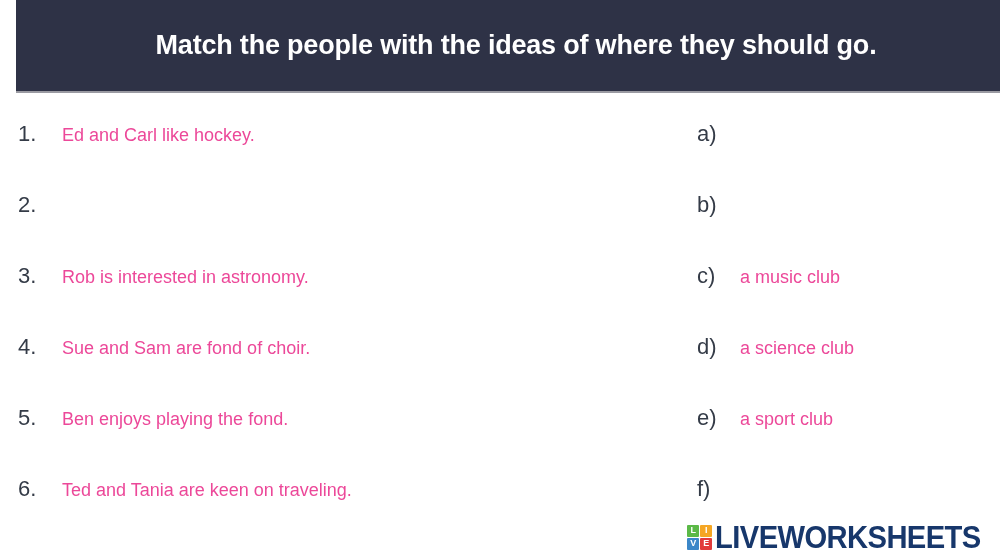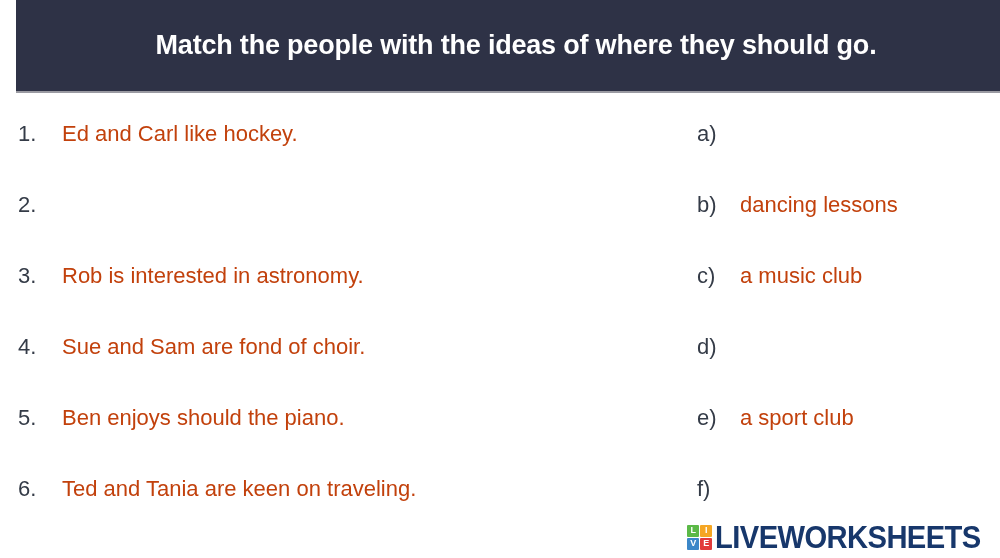--- a/index.html
+++ b/index.html
@@ -73,22 +73,22 @@
   .marker {
     flex: 0 0 auto;
     color: #343b47;
     font-size: 22px;
     line-height: 1;
   }
   .col-left .marker  { width: 44px; }
   .col-right .marker { width: 43px; }
 
   .item-text {
-    color: #c2410c;
-    font-size: 22px;
+    color: #ec4899;
+    font-size: 18px;
     line-height: 1;
     white-space: nowrap;
   }
 
   
   .watermark {
     position: absolute;
     right: 2px;
     bottom: 4px;
     display: flex;
@@ -156,48 +156,48 @@
         <span class="item-text">Rob is interested in astronomy.</span>
       </div>
 
       <div class="row">
         <span class="marker">4.</span>
         <span class="item-text">Sue and Sam are fond of choir.</span>
       </div>
 
       <div class="row">
         <span class="marker">5.</span>
-        <span class="item-text">Ben enjoys should the piano.</span>
+        <span class="item-text">Ben enjoys playing the fond.</span>
       </div>
 
       <div class="row">
         <span class="marker">6.</span>
         <span class="item-text">Ted and Tania are keen on traveling.</span>
       </div>
 
     </div>
 
     <div class="col col-right">
 
       <div class="row">
         <span class="marker">a)</span>
       </div>
 
       <div class="row">
         <span class="marker">b)</span>
-        <span class="item-text">dancing lessons</span>
       </div>
 
       <div class="row">
         <span class="marker">c)</span>
         <span class="item-text">a music club</span>
       </div>
 
       <div class="row">
         <span class="marker">d)</span>
+        <span class="item-text">a science club</span>
       </div>
 
       <div class="row">
         <span class="marker">e)</span>
         <span class="item-text">a sport club</span>
       </div>
 
       <div class="row">
         <span class="marker">f)</span>
       </div>

